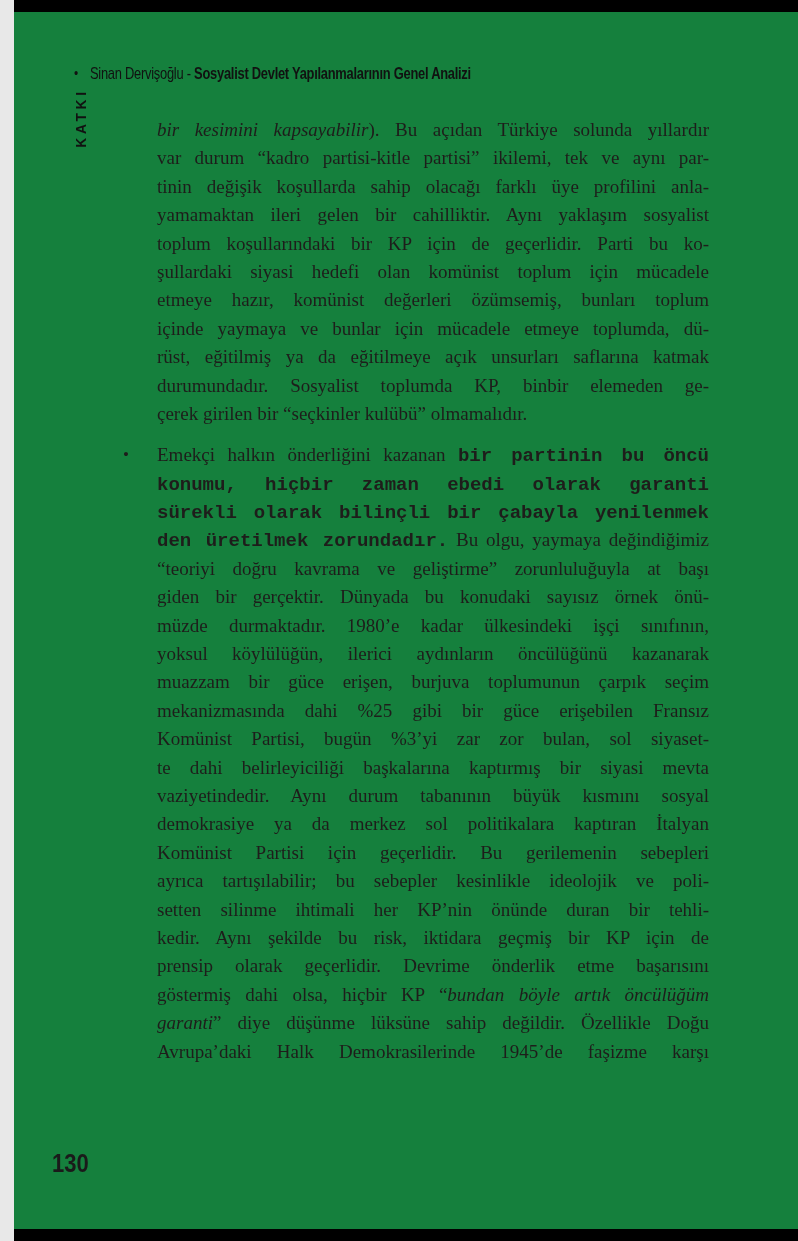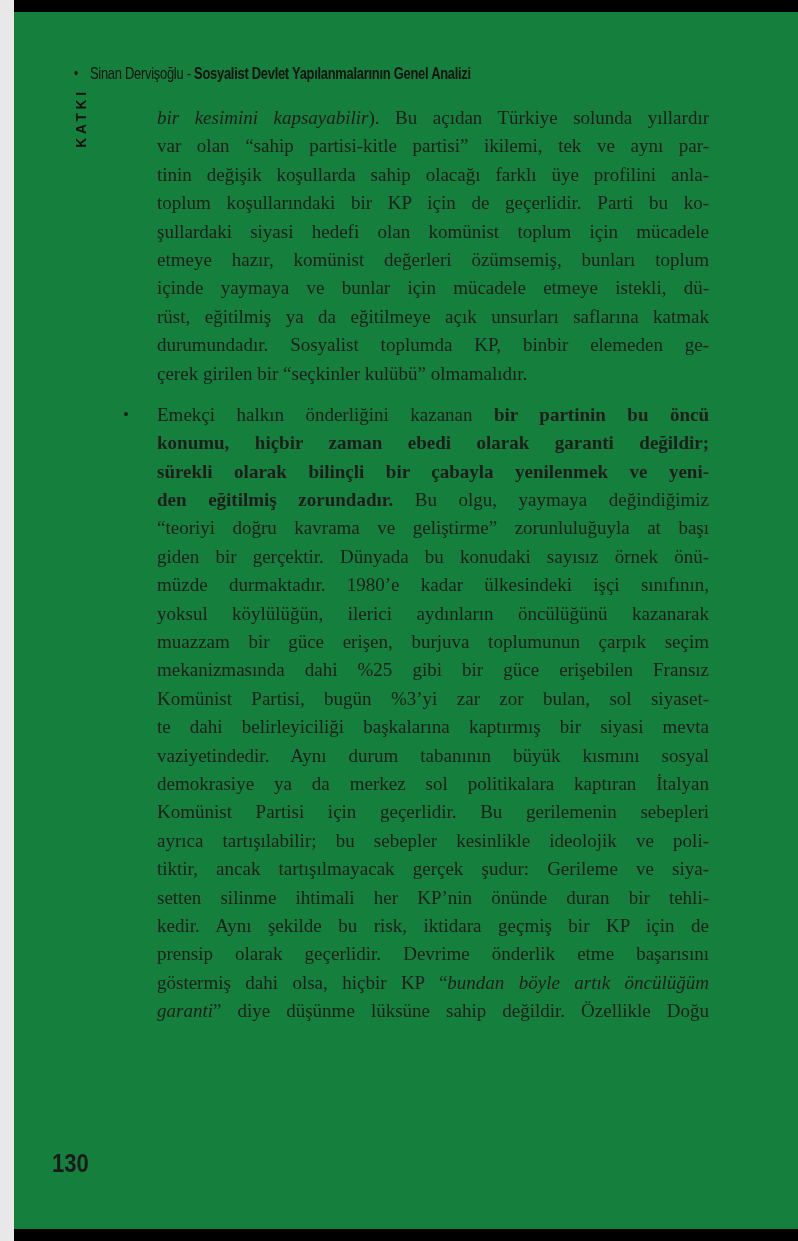--- a/index.html
+++ b/index.html
@@ -65,36 +65,36 @@
     font-size: 15px;
     letter-spacing: 4px;
     color: #111111;
     white-space: nowrap;
   }
 
   
   .body-text {
     position: absolute;
     left: 143px;
-    top: 104px;
+    top: 116px;
     width: 552px;
     color: #1e1d1b;
     font-size: 19px;
   }
   .para { position: relative; }
   .para.spaced { margin-top: 13px; }
   .line {
     height: 28.4px;
     line-height: 28.4px;
     text-align: justify;
     text-align-last: justify;
     overflow: hidden;
   }
   .line.endline { text-align-last: left; }
-  .seg.bold { font-weight: 700; }
+  .seg.bold { font-weight: 700; font-family: Liberation Mono, monospace; }
   .seg.italic { font-style: italic; }
   .pbullet {
     position: absolute;
     left: -34px;
     top: 0;
     font-size: 17px;
     line-height: 28.4px;
     color: #1e1d1b;
   }
 
@@ -122,54 +122,55 @@
     <span class="hbullet">•</span><span class="hauthor">Sinan Dervişoğlu - </span><span class="htitle">Sosyalist Devlet Yapılanmalarının Genel Analizi</span>
   </div>
 
   <div class="side-label">
     <span class="inner">KATKI</span>
   </div>
 
   <div class="body-text">
       <div class="para">
         <div class="line"><span class="seg italic">bir kesimini kapsayabilir</span><span class="seg regular">). Bu açıdan Türkiye solunda yıllardır</span></div>
-        <div class="line"><span class="seg regular">var olan “sahip partisi-kitle partisi” ikilemi, tek ve aynı par-</span></div>
+        <div class="line"><span class="seg regular">var durum “kadro partisi-kitle partisi” ikilemi, tek ve aynı par-</span></div>
         <div class="line"><span class="seg regular">tinin değişik koşullarda sahip olacağı farklı üye profilini anla-</span></div>
+        <div class="line"><span class="seg regular">yamamaktan ileri gelen bir cahilliktir. Aynı yaklaşım sosyalist</span></div>
         <div class="line"><span class="seg regular">toplum koşullarındaki bir KP için de geçerlidir. Parti bu ko-</span></div>
         <div class="line"><span class="seg regular">şullardaki siyasi hedefi olan komünist toplum için mücadele</span></div>
         <div class="line"><span class="seg regular">etmeye hazır, komünist değerleri özümsemiş, bunları toplum</span></div>
-        <div class="line"><span class="seg regular">içinde yaymaya ve bunlar için mücadele etmeye istekli, dü-</span></div>
+        <div class="line"><span class="seg regular">içinde yaymaya ve bunlar için mücadele etmeye toplumda, dü-</span></div>
         <div class="line"><span class="seg regular">rüst, eğitilmiş ya da eğitilmeye açık unsurları saflarına katmak</span></div>
         <div class="line"><span class="seg regular">durumundadır. Sosyalist toplumda KP, binbir elemeden ge-</span></div>
         <div class="line endline"><span class="seg regular">çerek girilen bir “seçkinler kulübü” olmamalıdır.</span></div>
       </div>
       <div class="para spaced">
         <span class="pbullet">•</span>
         <div class="line"><span class="seg regular">Emekçi halkın önderliğini kazanan </span><span class="seg bold">bir partinin bu öncü</span></div>
         <div class="line"><span class="seg bold">konumu, hiçbir zaman ebedi olarak garanti değildir;</span></div>
         <div class="line"><span class="seg bold">sürekli olarak bilinçli bir çabayla yenilenmek ve yeni-</span></div>
-        <div class="line"><span class="seg bold">den eğitilmiş zorundadır.</span><span class="seg regular"> Bu olgu, yaymaya değindiğimiz</span></div>
+        <div class="line"><span class="seg bold">den üretilmek zorundadır.</span><span class="seg regular"> Bu olgu, yaymaya değindiğimiz</span></div>
         <div class="line"><span class="seg regular">“teoriyi doğru kavrama ve geliştirme” zorunluluğuyla at başı</span></div>
         <div class="line"><span class="seg regular">giden bir gerçektir. Dünyada bu konudaki sayısız örnek önü-</span></div>
         <div class="line"><span class="seg regular">müzde durmaktadır. 1980’e kadar ülkesindeki işçi sınıfının,</span></div>
         <div class="line"><span class="seg regular">yoksul köylülüğün, ilerici aydınların öncülüğünü kazanarak</span></div>
         <div class="line"><span class="seg regular">muazzam bir güce erişen, burjuva toplumunun çarpık seçim</span></div>
         <div class="line"><span class="seg regular">mekanizmasında dahi %25 gibi bir güce erişebilen Fransız</span></div>
         <div class="line"><span class="seg regular">Komünist Partisi, bugün %3’yi zar zor bulan, sol siyaset-</span></div>
         <div class="line"><span class="seg regular">te dahi belirleyiciliği başkalarına kaptırmış bir siyasi mevta</span></div>
         <div class="line"><span class="seg regular">vaziyetindedir. Aynı durum tabanının büyük kısmını sosyal</span></div>
         <div class="line"><span class="seg regular">demokrasiye ya da merkez sol politikalara kaptıran İtalyan</span></div>
         <div class="line"><span class="seg regular">Komünist Partisi için geçerlidir. Bu gerilemenin sebepleri</span></div>
         <div class="line"><span class="seg regular">ayrıca tartışılabilir; bu sebepler kesinlikle ideolojik ve poli-</span></div>
-        <div class="line"><span class="seg regular">tiktir, ancak tartışılmayacak gerçek şudur: Gerileme ve siya-</span></div>
         <div class="line"><span class="seg regular">setten silinme ihtimali her KP’nin önünde duran bir tehli-</span></div>
         <div class="line"><span class="seg regular">kedir. Aynı şekilde bu risk, iktidara geçmiş bir KP için de</span></div>
         <div class="line"><span class="seg regular">prensip olarak geçerlidir. Devrime önderlik etme başarısını</span></div>
         <div class="line"><span class="seg regular">göstermiş dahi olsa, hiçbir KP “</span><span class="seg italic">bundan böyle artık öncülüğüm</span></div>
         <div class="line"><span class="seg italic">garanti</span><span class="seg regular">” diye düşünme lüksüne sahip değildir. Özellikle Doğu</span></div>
+        <div class="line"><span class="seg regular">Avrupa’daki Halk Demokrasilerinde 1945’de faşizme karşı</span></div>
       </div>
     </div>
 
   <div class="page-number">130</div>
 
   <div class="edge-bar bottom"></div>
 
 </div>
 
 </body></html>

